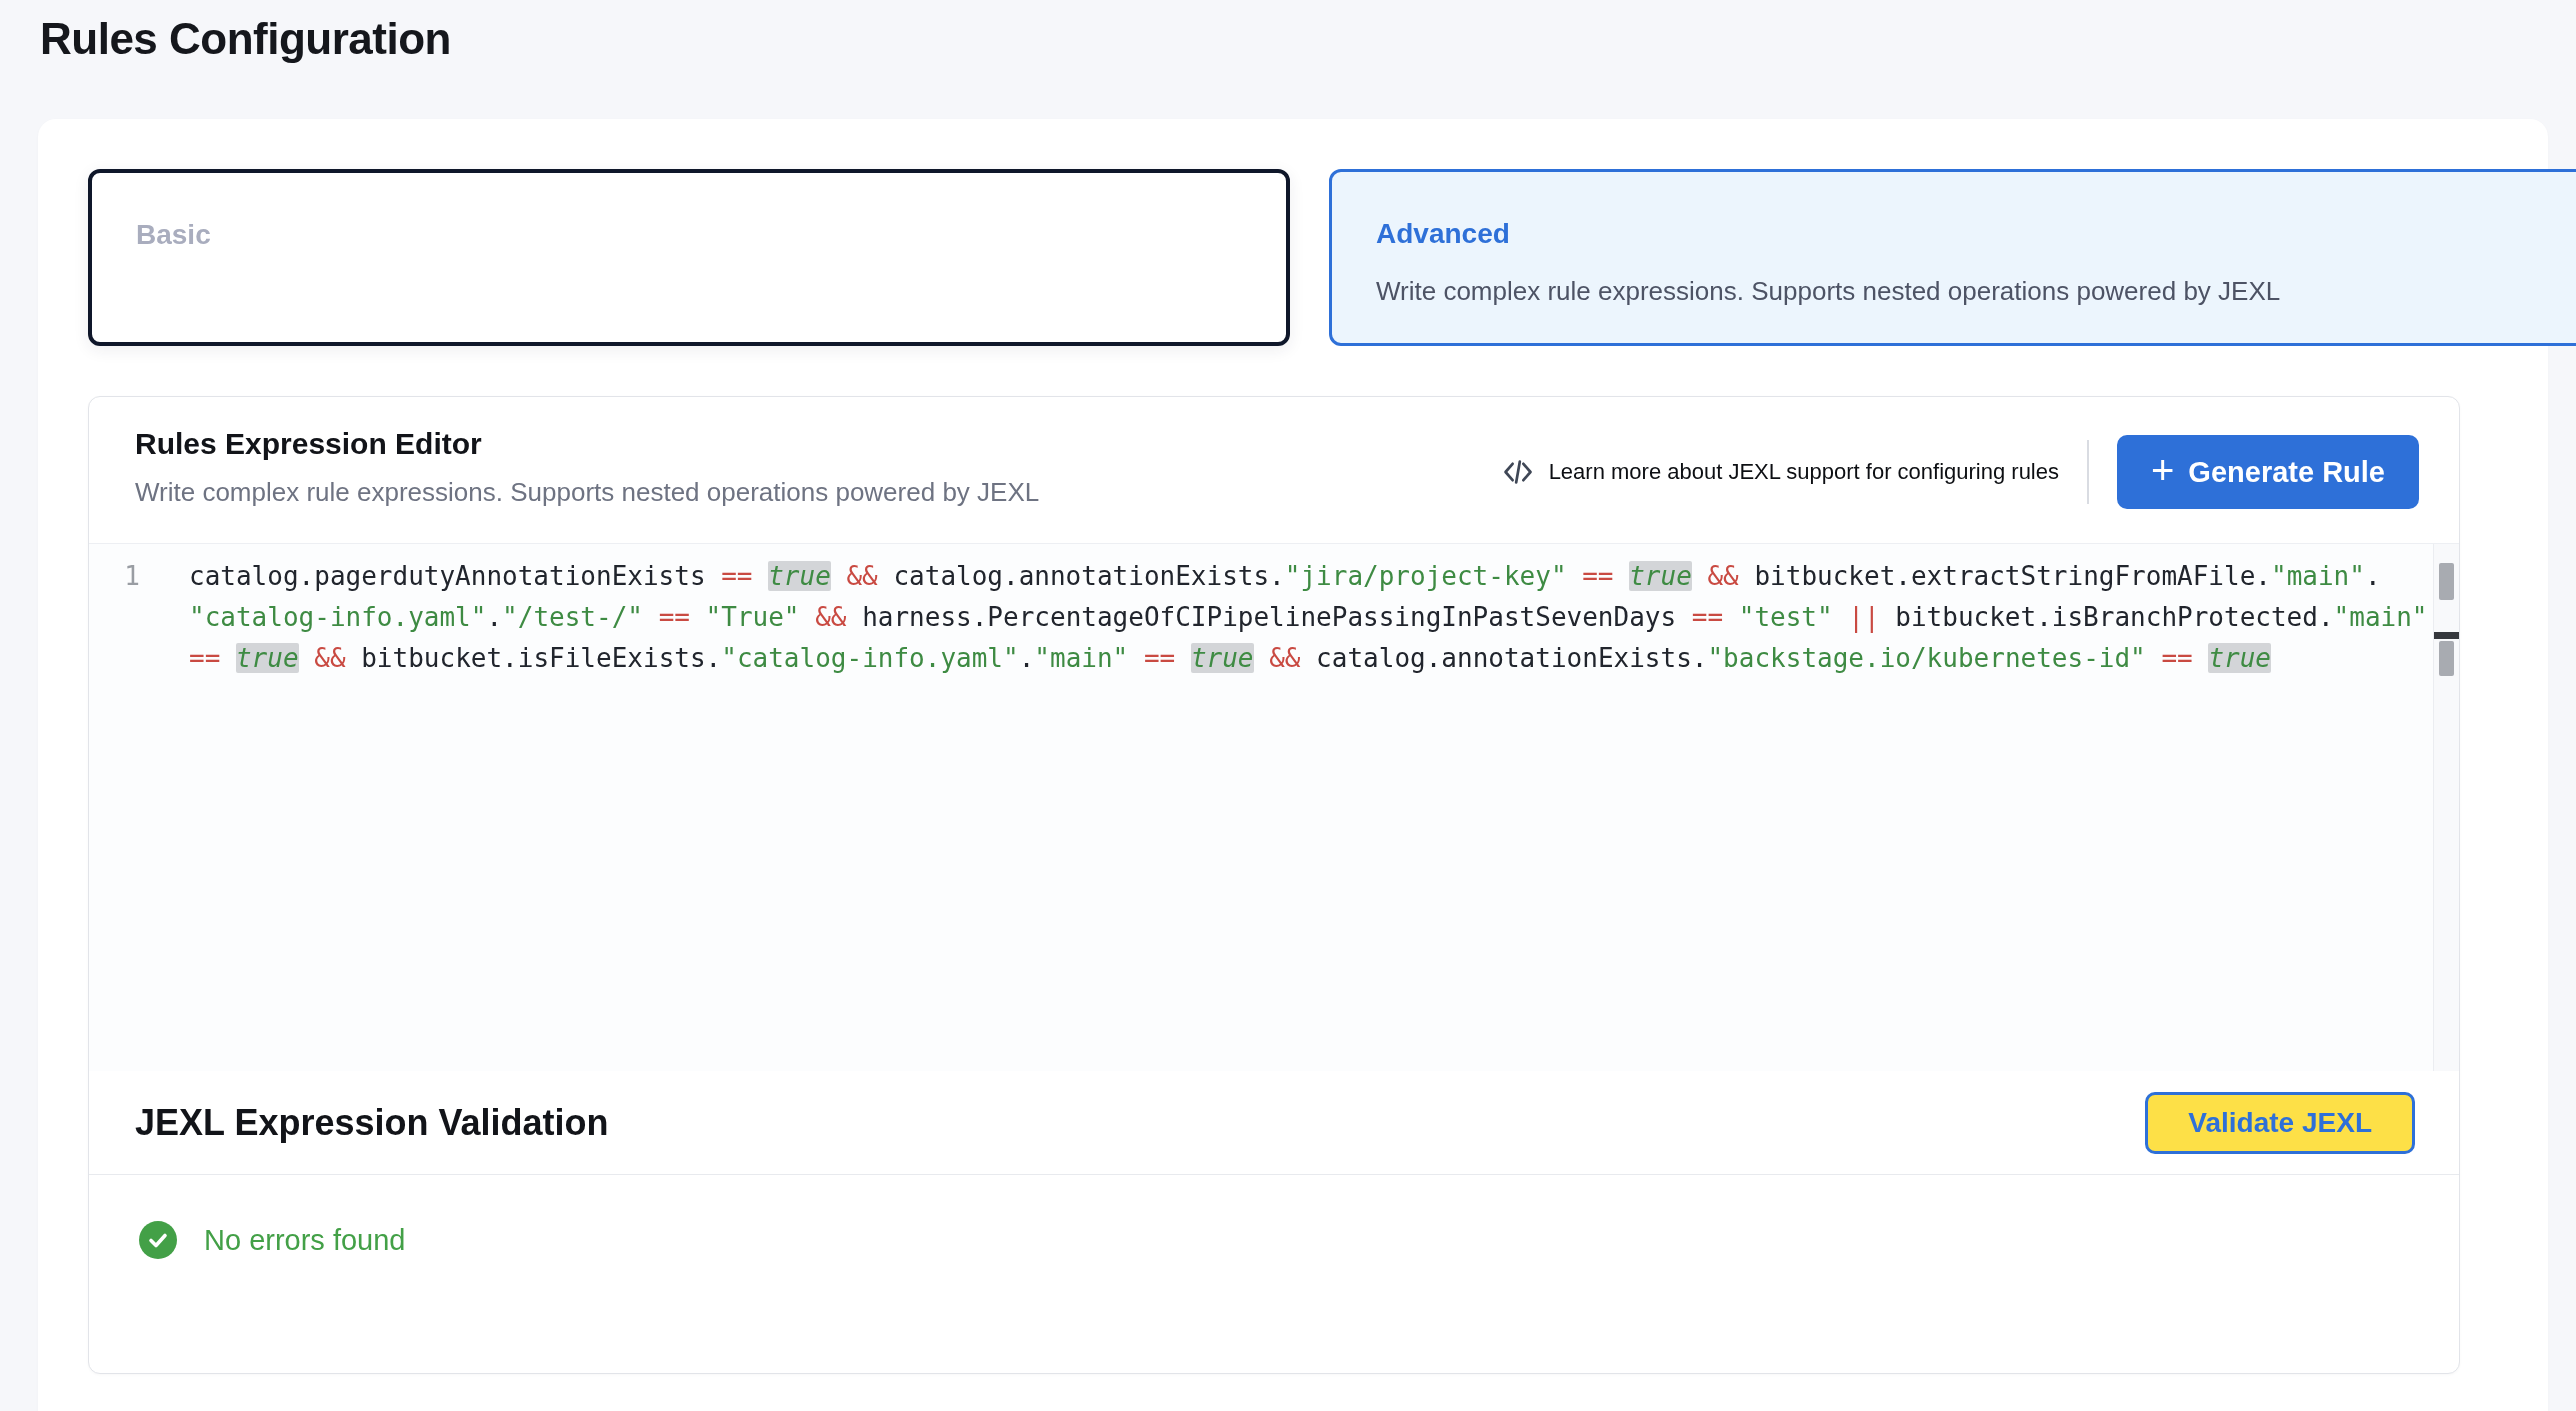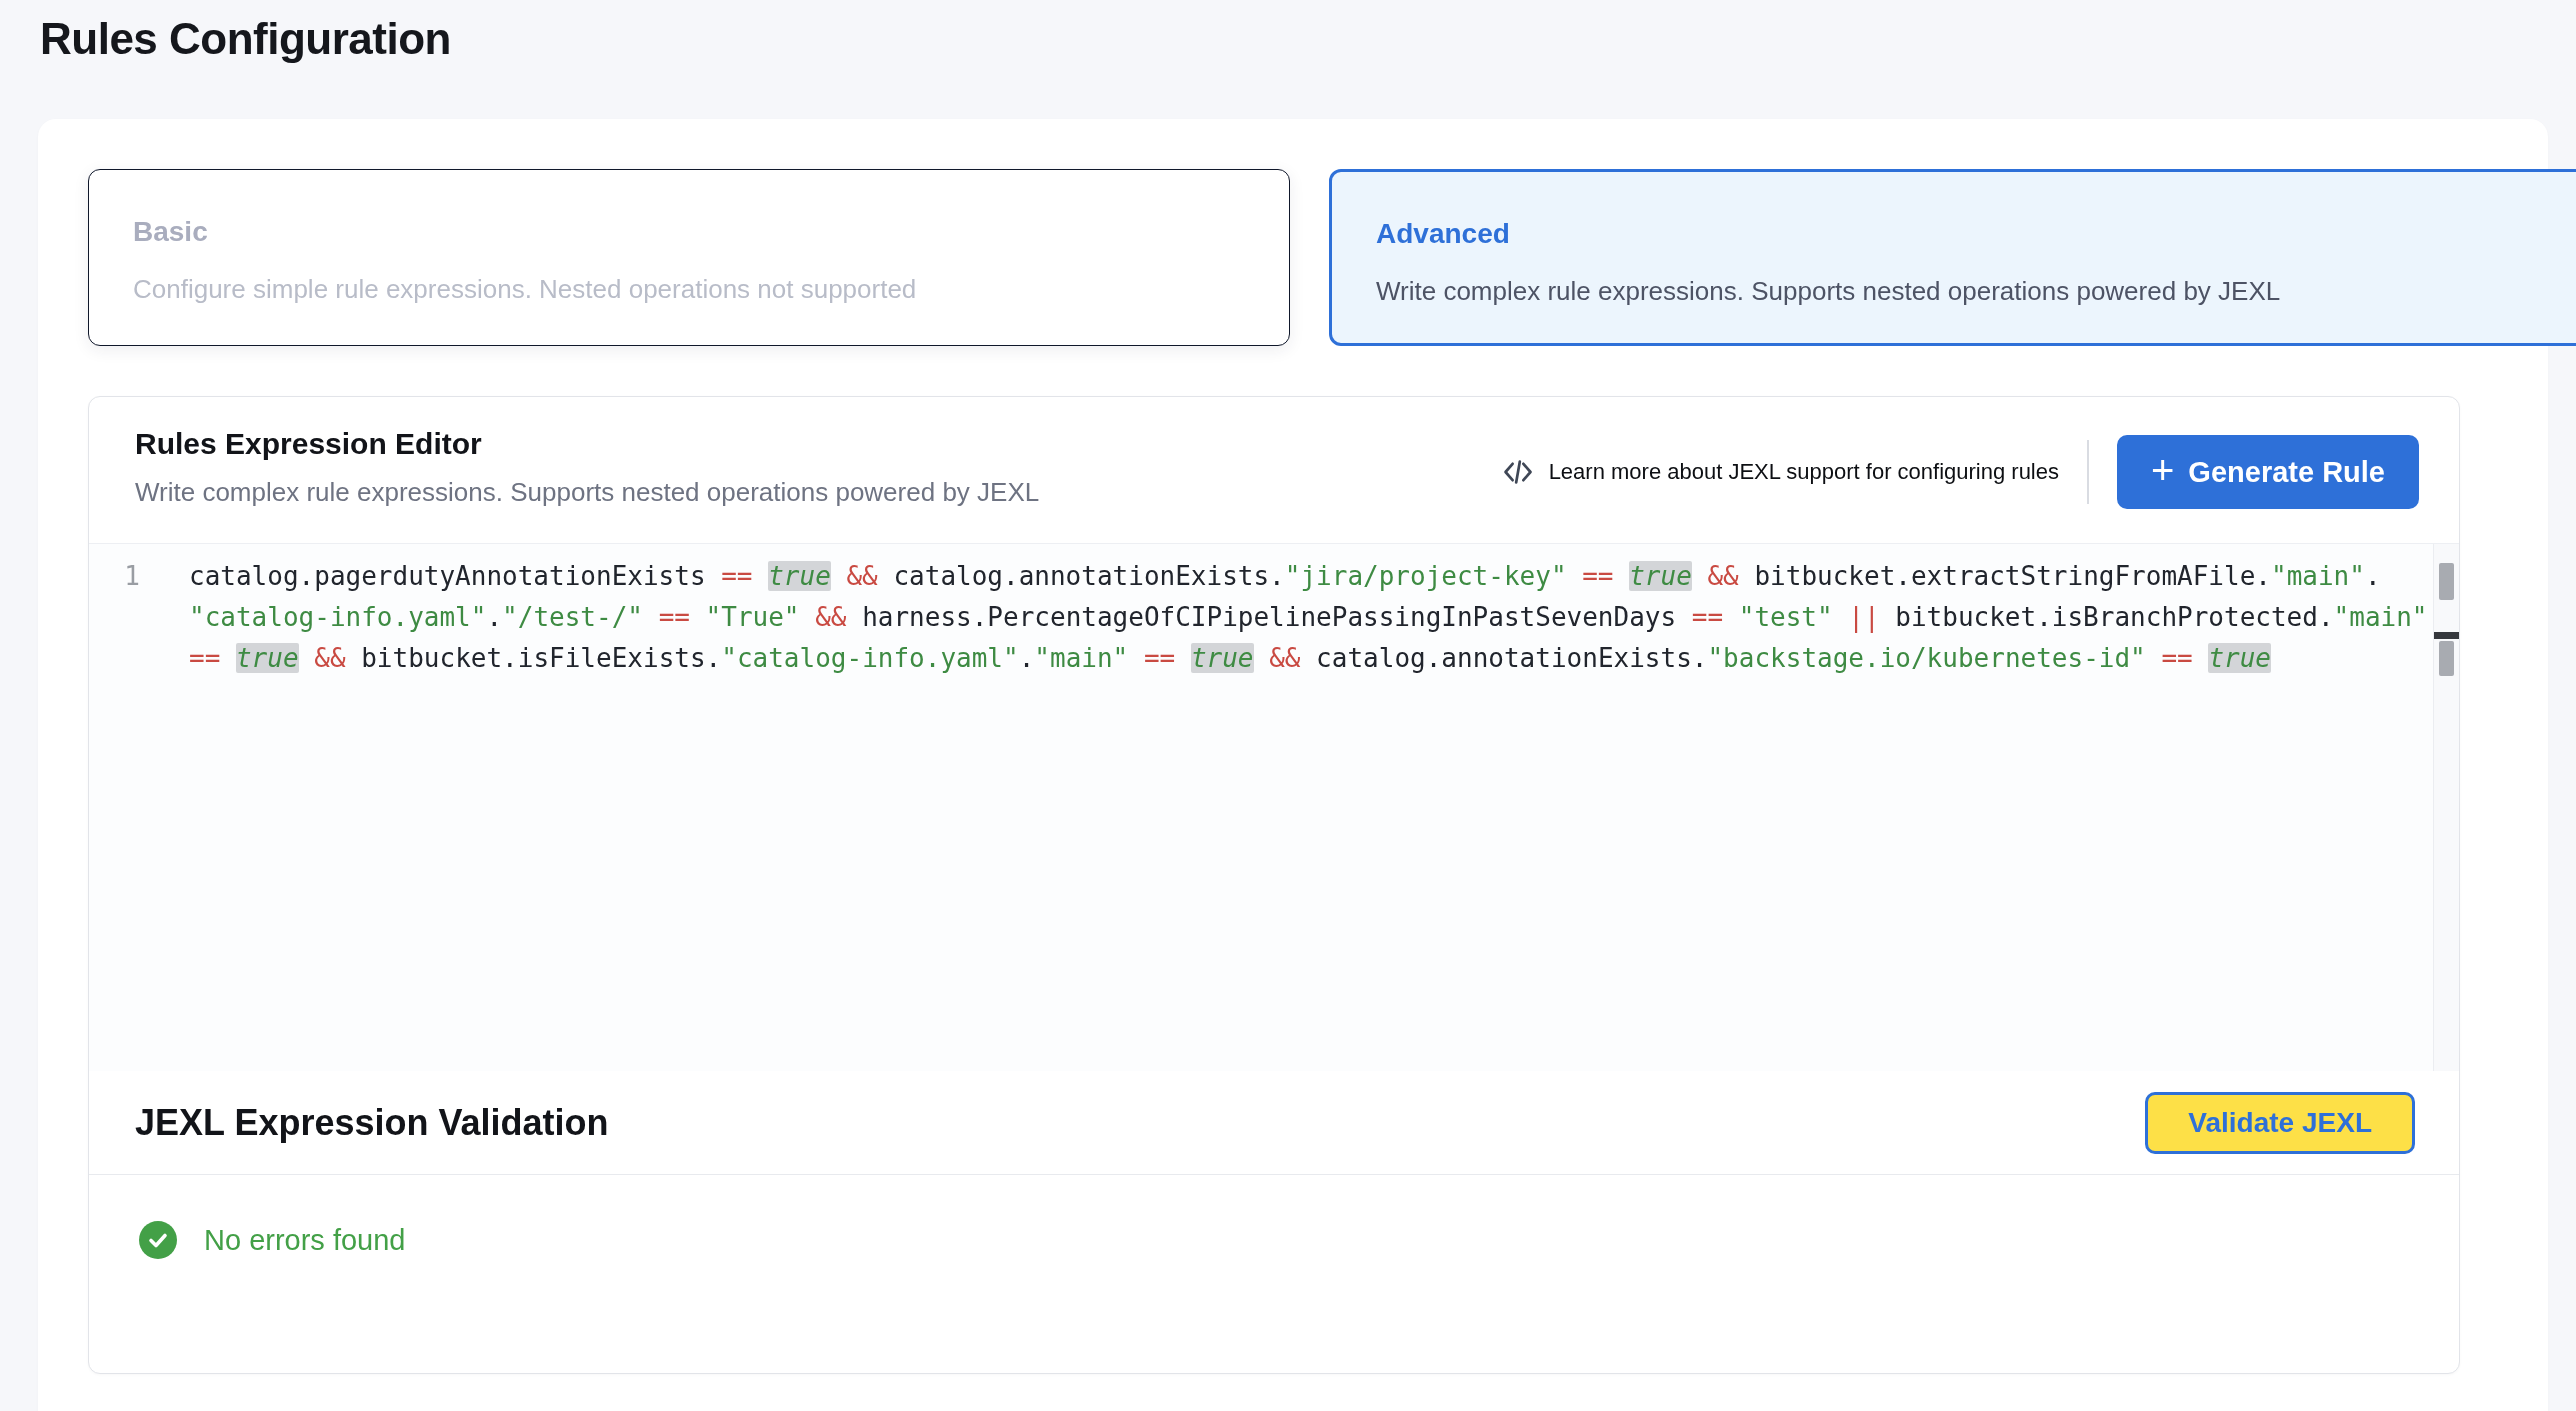--- a/index.html
+++ b/index.html
@@ -23,21 +23,21 @@
     box-shadow:0 1px 3px rgba(20,24,40,0.03);
   }
 
   
   .mode-card {
     position:absolute; top:50px; height:177px;
     border-radius:12px; padding:46px 44px 0 44px; cursor:pointer;
   }
   .mode-card.basic {
     left:50px; width:1202px; background:#ffffff;
-    border:1px solid #0f172a;
+    border:4px solid #0f172a;
     box-shadow:0 4px 16px rgba(40,44,63,0.08);
   }
   .mode-card.advanced {
     left:1273px; width:1396px; background:var(--advbg,#ecf5fd);
     border:3px solid var(--accent,#2e70d8); overflow:hidden;margin-left:18px;
   }
   .mode-title { font-size:28px; font-weight:700; margin-bottom:26px; }
   .mode-card.basic .mode-title { color:#a9adbe; }
   .mode-card.advanced .mode-title { color:var(--accent,#2e70d8); }
   .mode-desc { font-size:26px; }
@@ -136,21 +136,20 @@
 <body>
 
 <div class="app">
 
   <h1 class="page-title">Rules Configuration</h1>
 
   <div class="main-panel">
 
     <div class="mode-card basic">
       <div class="mode-title">Basic</div>
-      <div class="mode-desc">Configure simple rule expressions. Nested operations not supported</div>
     </div>
 
     <div class="mode-card advanced">
       <div class="mode-title">Advanced</div>
       <div class="mode-desc">Write complex rule expressions. Supports nested operations powered by JEXL</div>
       <div class="corner-badge">
         <svg viewBox="0 0 24 24" fill="none">
           <path d="M5.5 12.5 L10 17 L18.5 8" stroke="#ffffff" stroke-width="3.4" stroke-linecap="round" stroke-linejoin="round"></path>
         </svg>
       </div>

